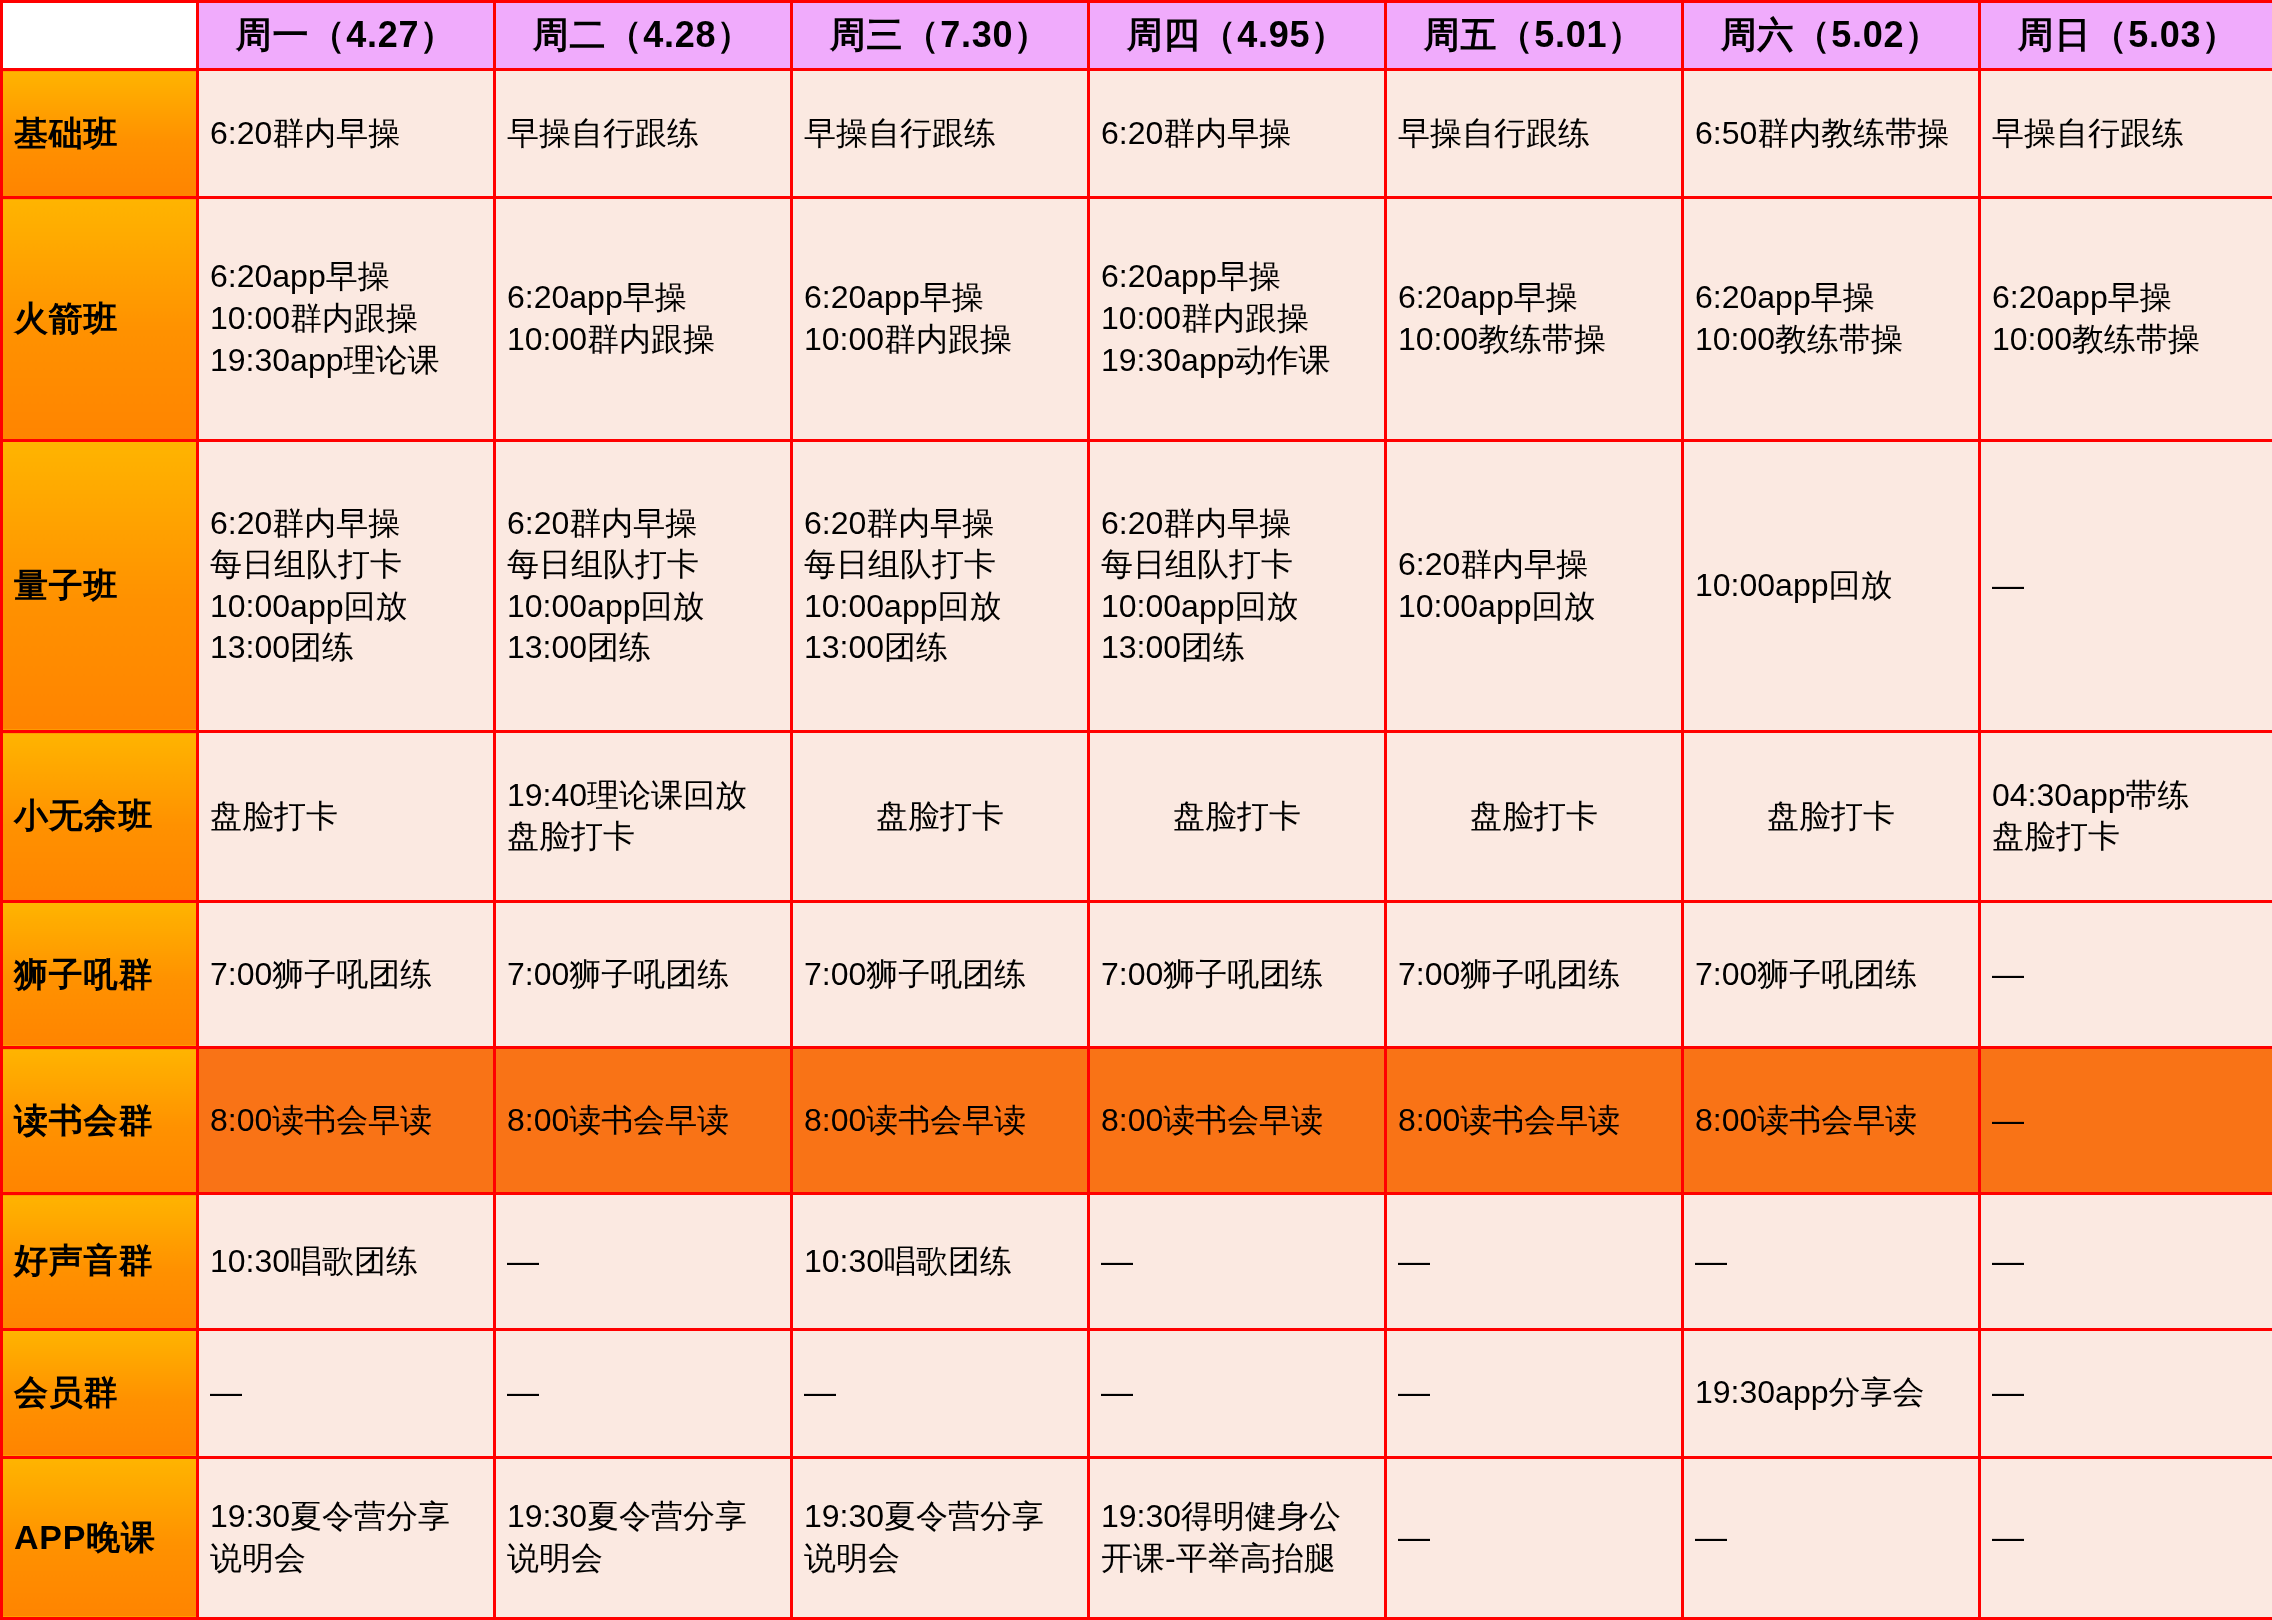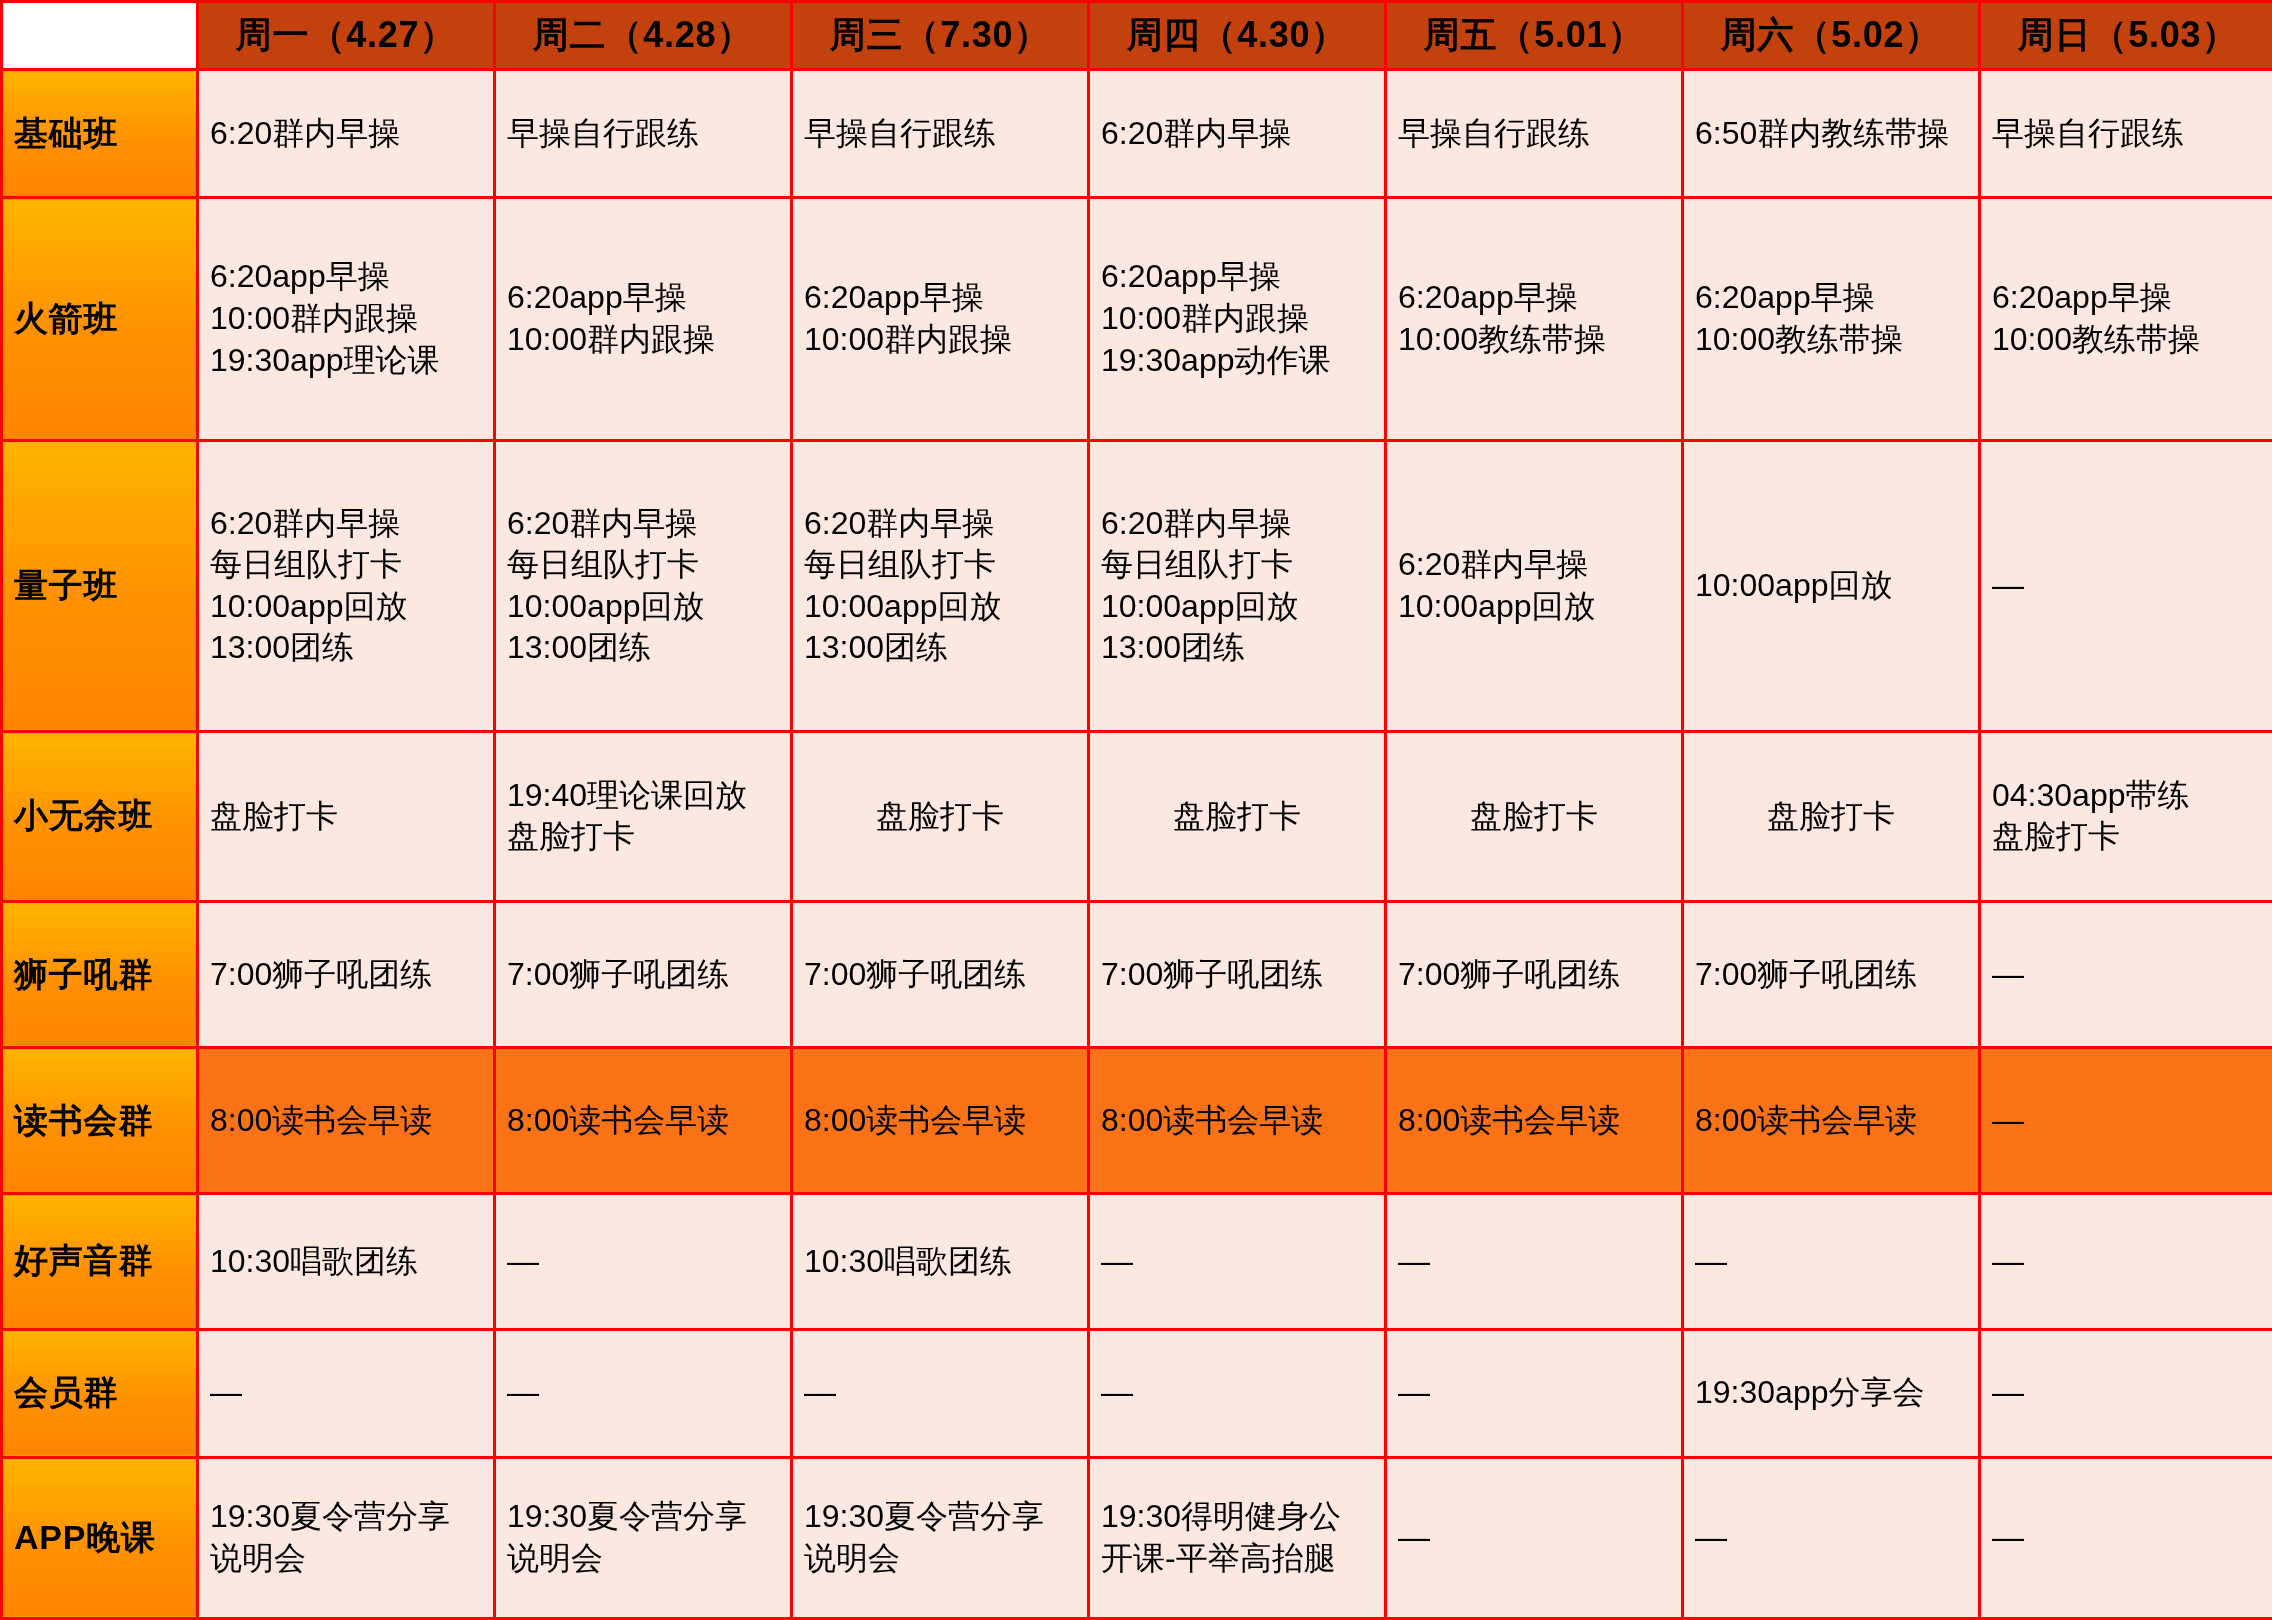--- a/index.html
+++ b/index.html
@@ -33,21 +33,21 @@
 
   
   th.corner {
     background: #ffffff;
     border-left: none;
     border-top: none;
   }
 
   
   th.day-head {
-    background: #c2410c;
+    background: #f0abfc;
     color: #000000;
     font-weight: bold;
     font-size: 36px;
     text-align: center;
     letter-spacing: 0.8px;
     height: 68px;
     padding: 3.1px 4.7px;
   }
 
   
@@ -98,21 +98,21 @@
     <col class="c-day">
       <col class="c-day">
       <col class="c-day">
   </colgroup>
   <thead>
     <tr class="r-0">
       <th class="corner"></th>
       <th class="day-head">周一（4.27）</th>
       <th class="day-head">周二（4.28）</th>
       <th class="day-head">周三（7.30）</th>
-      <th class="day-head">周四（4.30）</th>
+      <th class="day-head">周四（4.95）</th>
       <th class="day-head">周五（5.01）</th>
       <th class="day-head">周六（5.02）</th>
       <th class="day-head">周日（5.03）</th>
     </tr>
   </thead>
   <tbody id="schedule-body">
       <tr class="r-1">
         <td class="row-head">基础班</td>
         <td class="cell">
           <span class="line">6:20群内早操</span>

